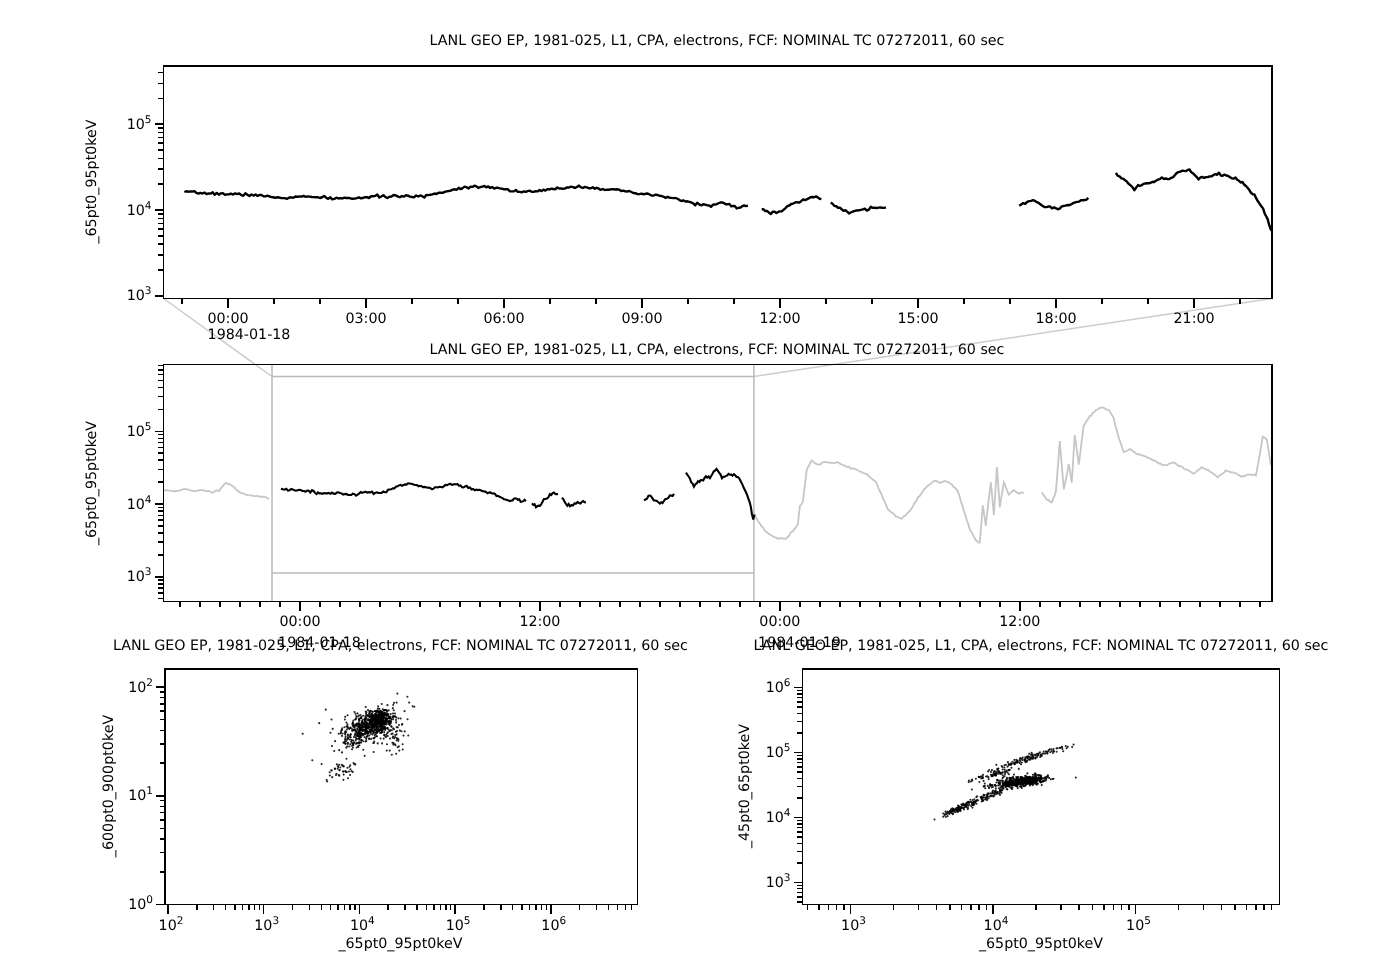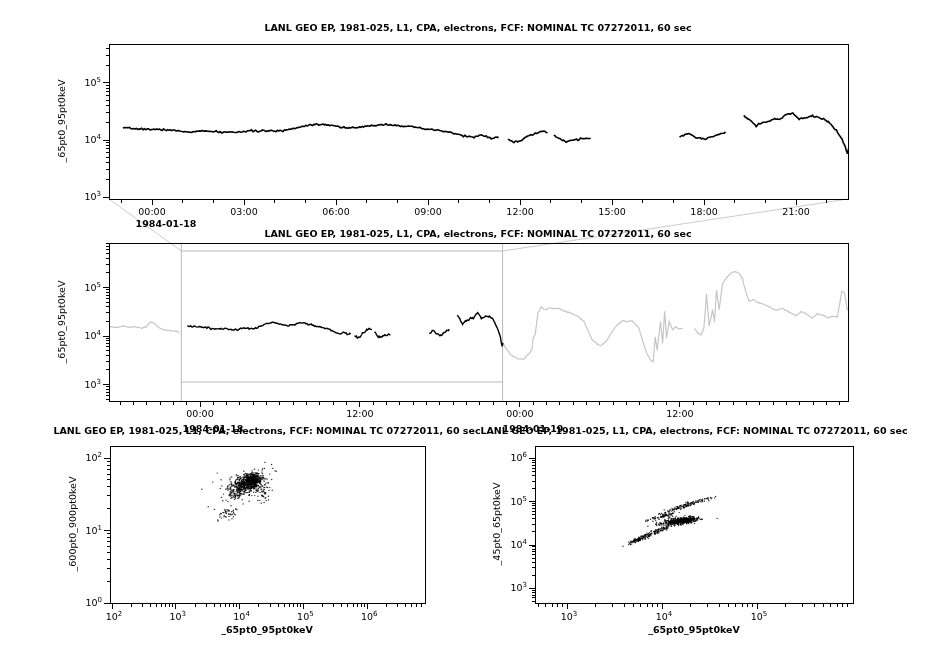--- a/index.html
+++ b/index.html
@@ -1,21 +1,21 @@
 <!DOCTYPE html>
 <html><head>
 <meta charset="utf-8">
 <style>
   html,body{margin:0;padding:0;background:#ffffff;}
   #figure{position:relative;width:926px;height:647px;background:#ffffff;overflow:hidden;
           font-family:"DejaVu Sans","Liberation Sans",sans-serif;}
   #plot-svg{position:absolute;left:0;top:0;}
   #plot-svg text{font-family:"DejaVu Sans","Liberation Sans",sans-serif;font-size:9.5px;fill:#000;}
   .lbl{position:absolute;font-size:9.5px;line-height:1;white-space:nowrap;color:#000;}
-  .ctr{transform:translateX(-50%);font-weight:bold;}
+  .ctr{transform:translateX(-50%);}
   .rot{transform:translate(-50%,-50%) rotate(-90deg);}
 </style>
 </head>
 <body>
 
 <div id="figure">
   <svg id="plot-svg" width="926" height="647" viewBox="0 0 926 647">
       <g>
         <line x1="109" y1="199" x2="181.338" y2="251" stroke="#cccccc" stroke-width="1"></line>
         <line x1="848" y1="199" x2="502.591" y2="251" stroke="#cccccc" stroke-width="1"></line>

